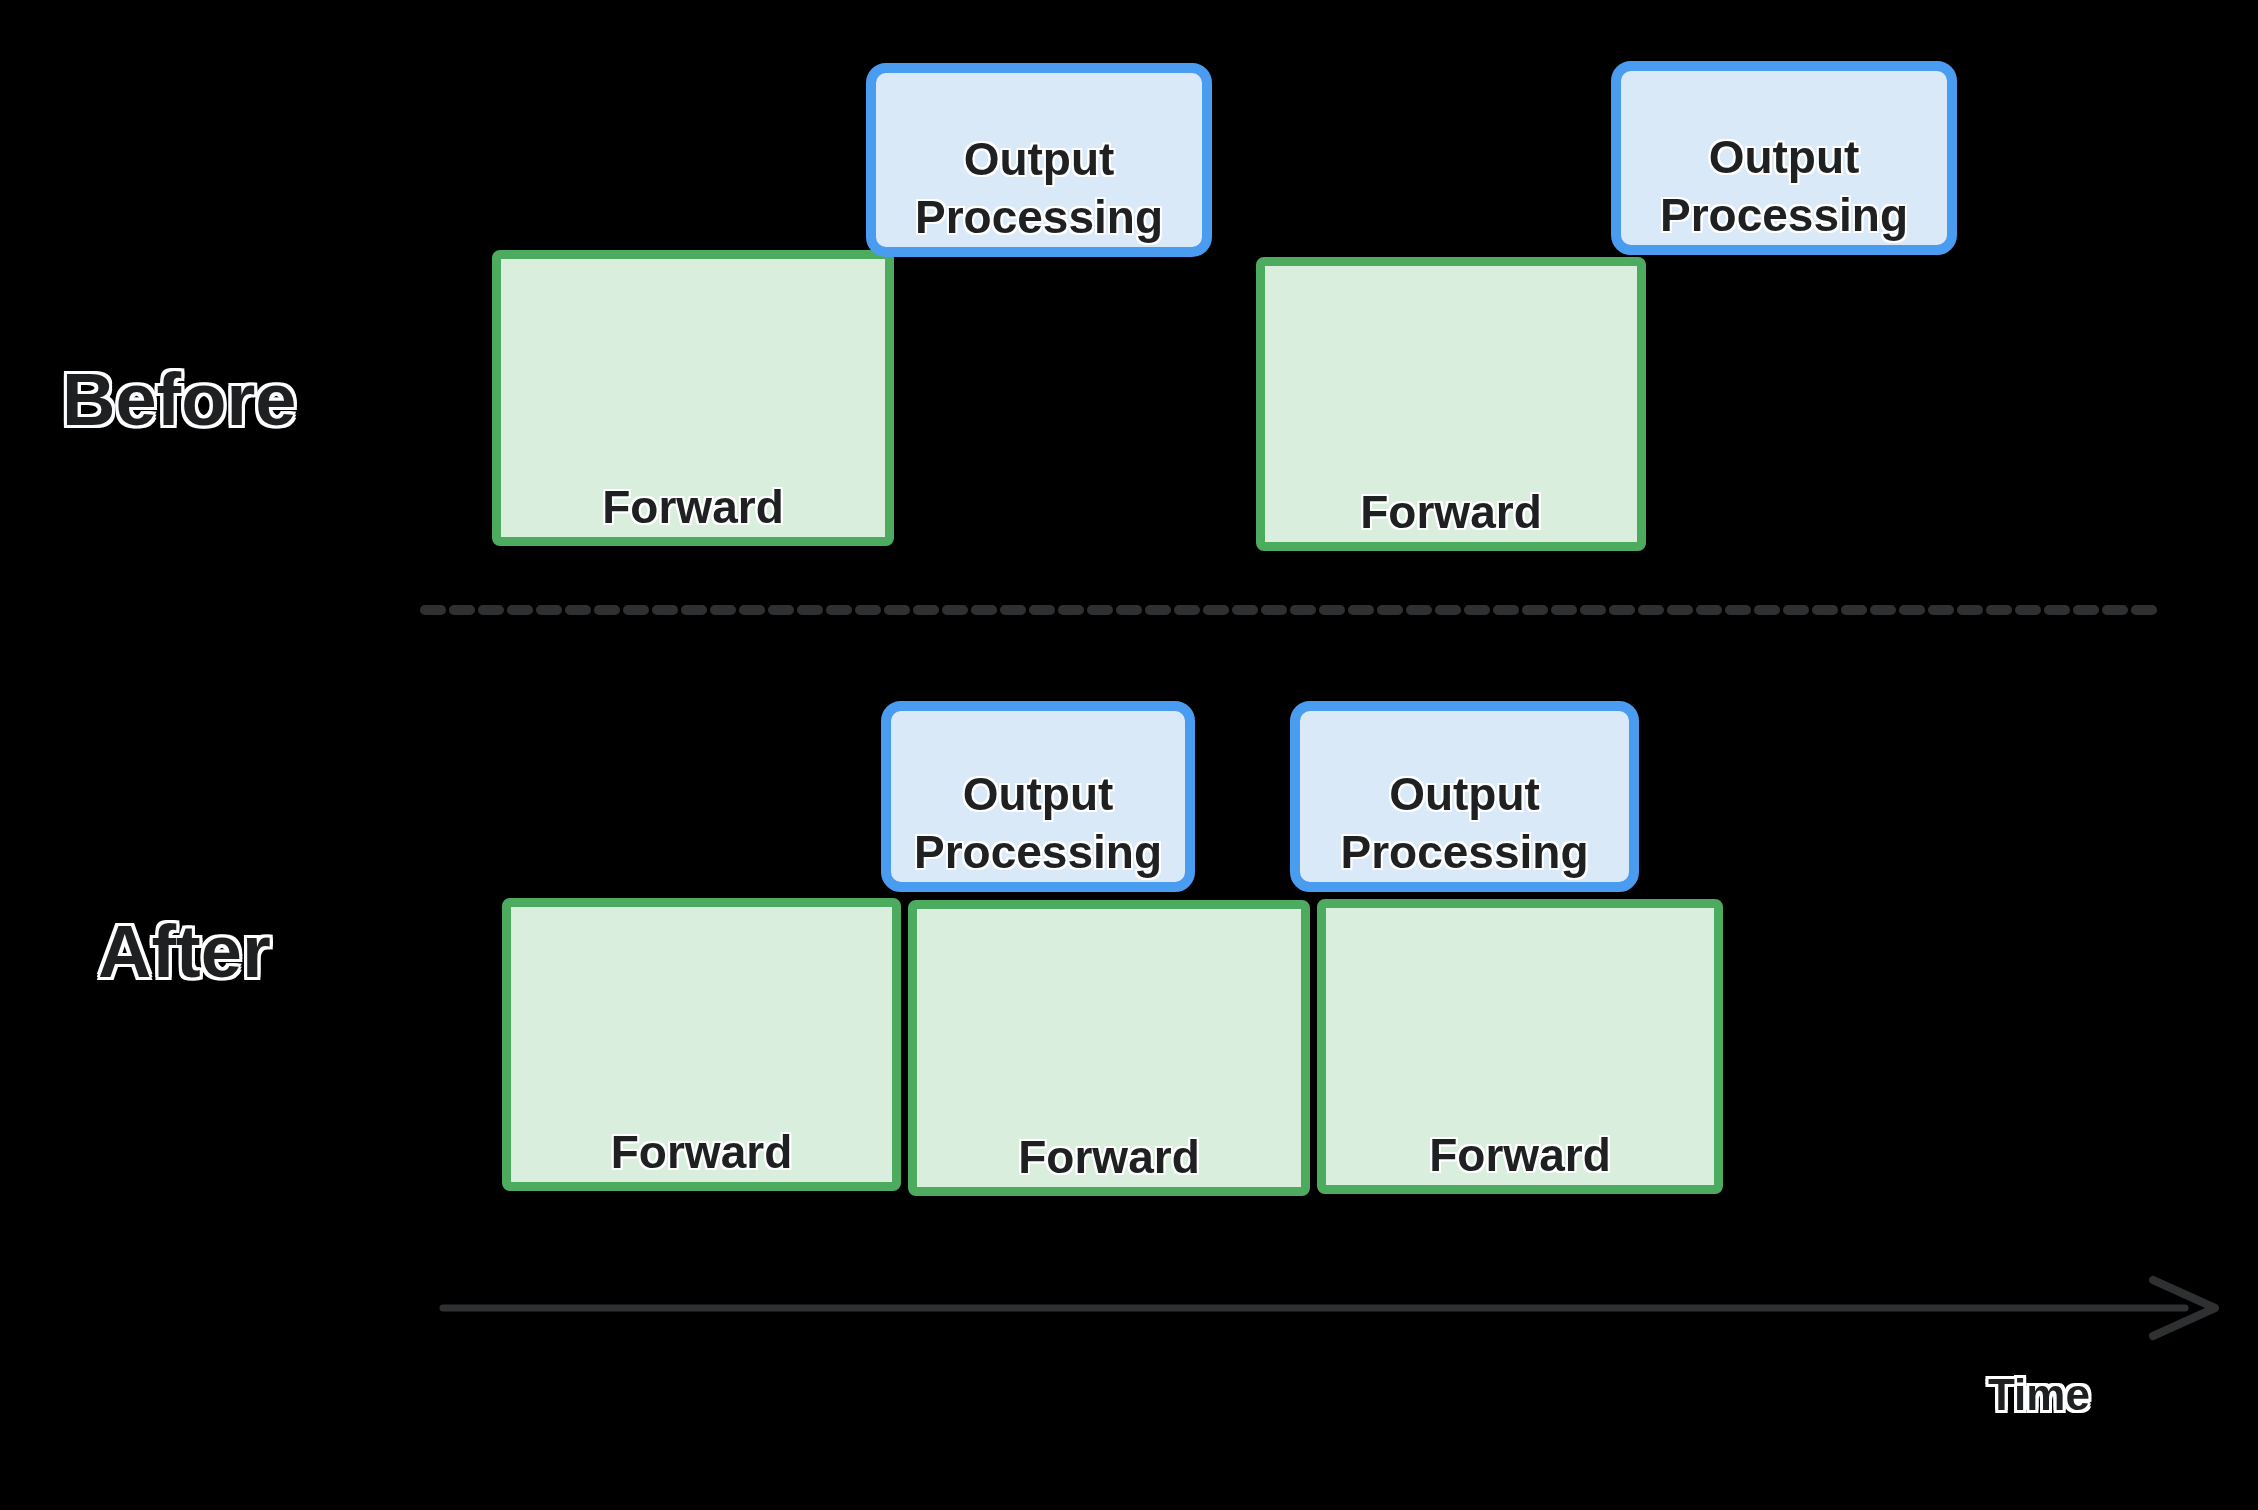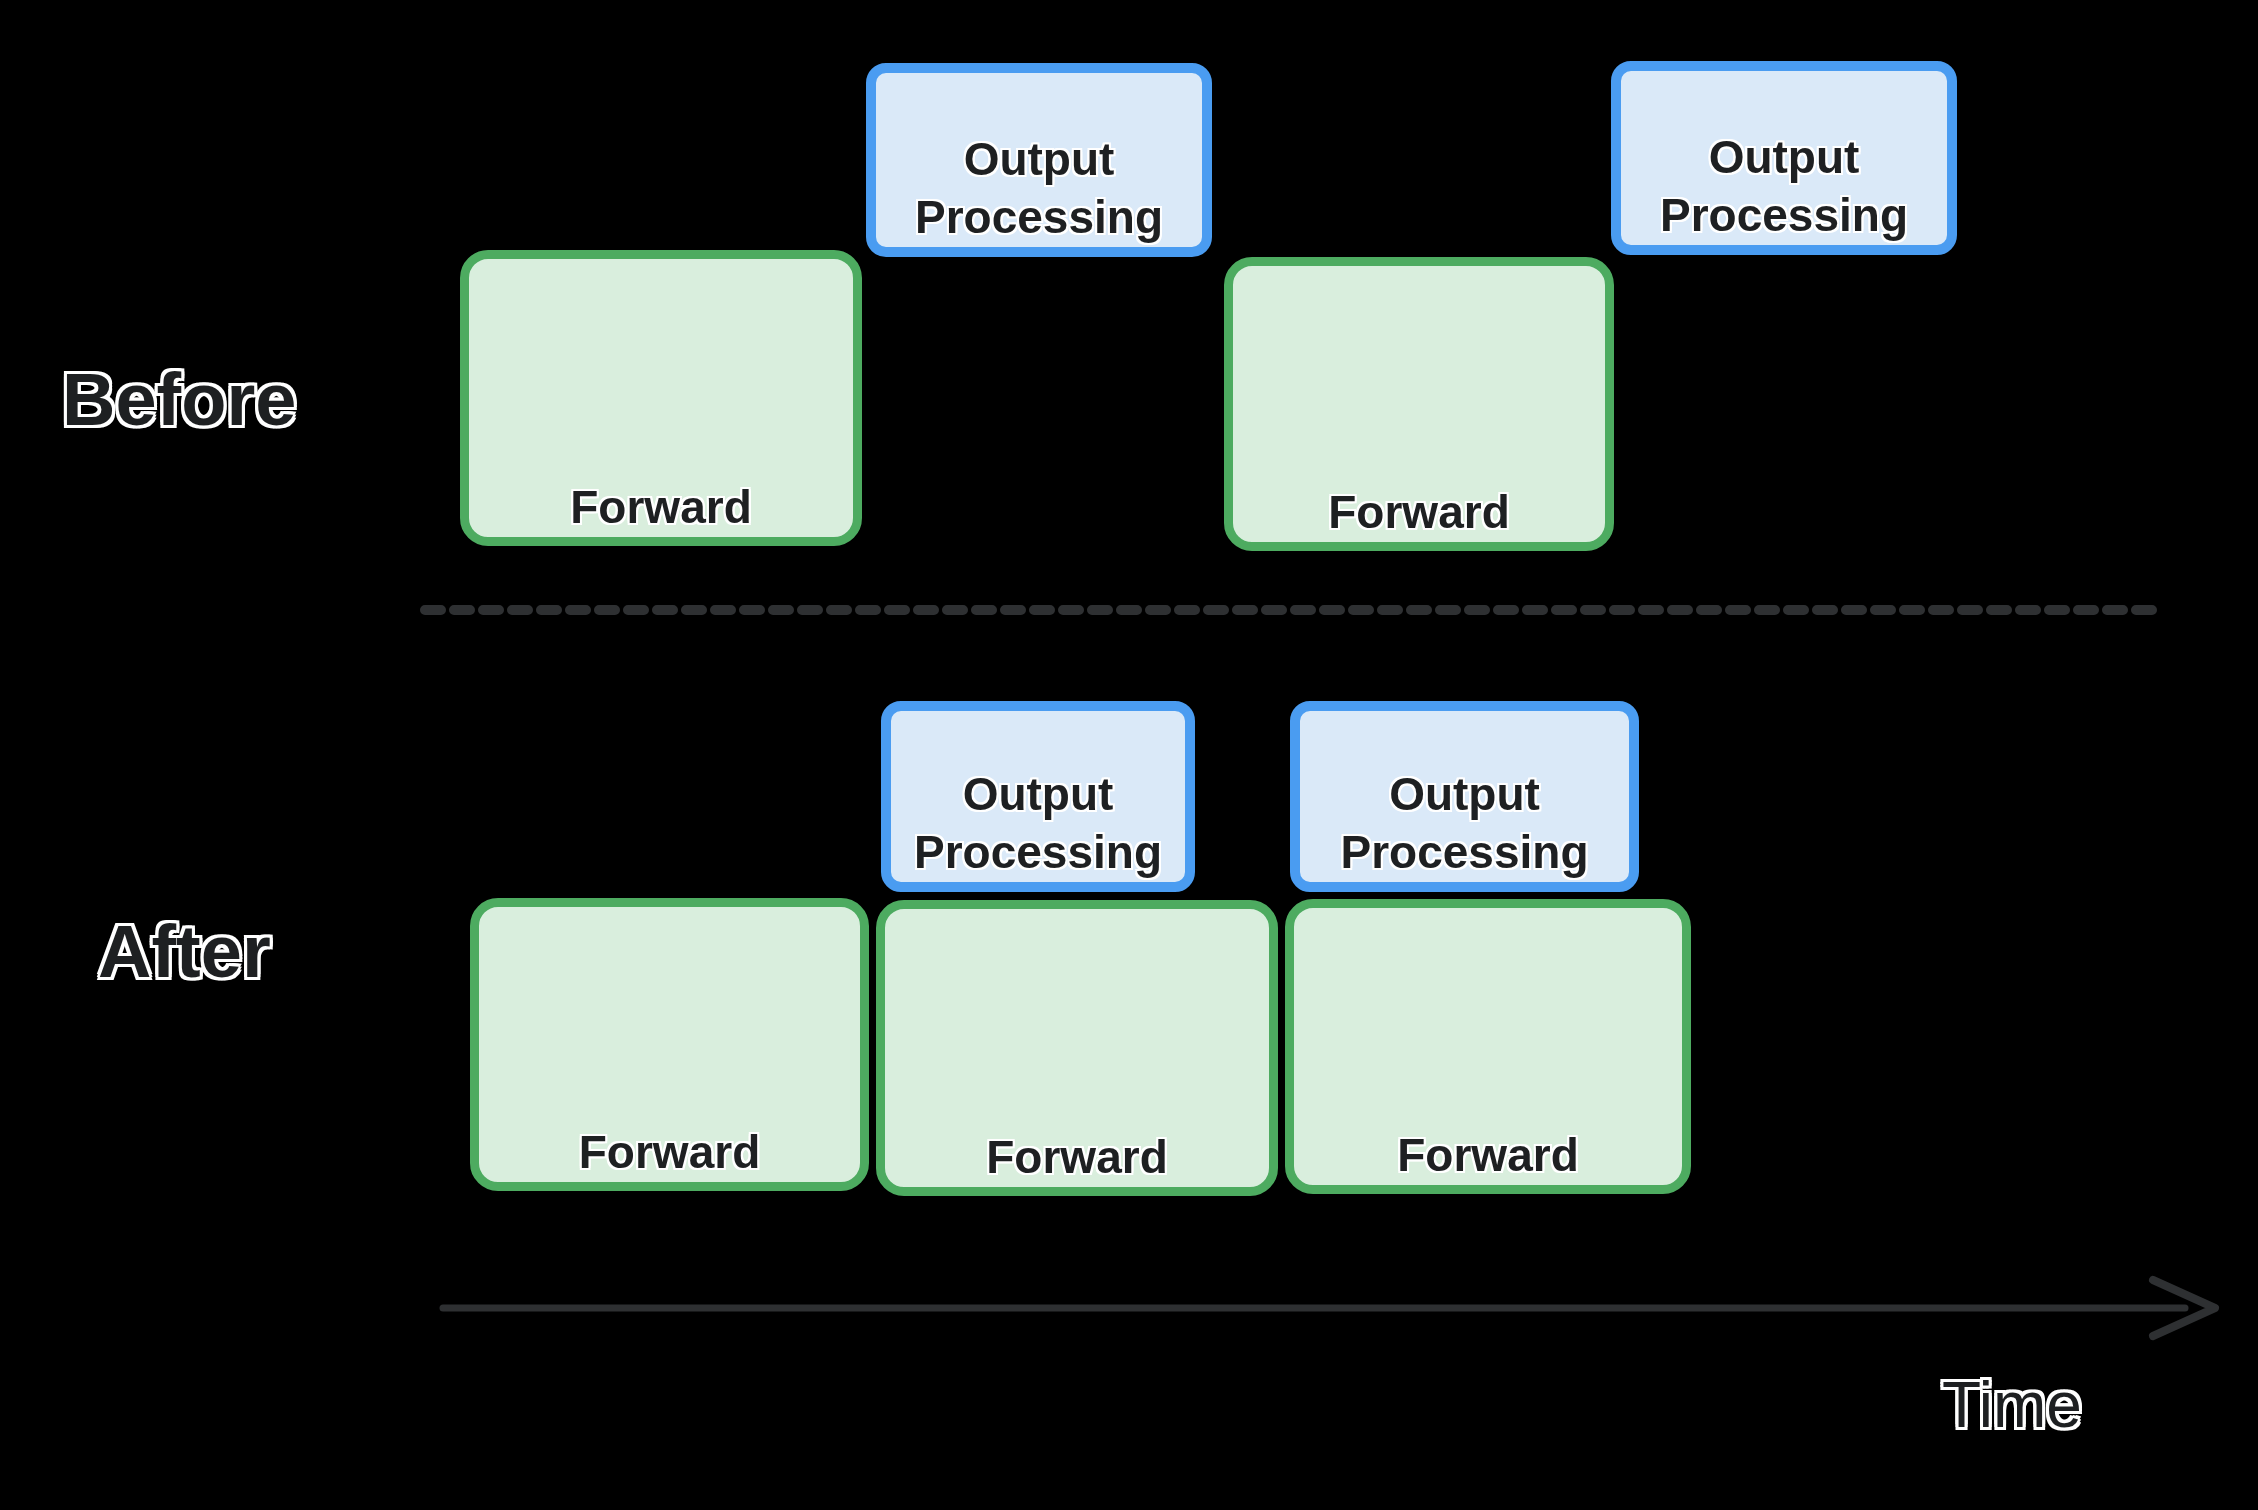--- a/index.html
+++ b/index.html
@@ -29,21 +29,22 @@
     position: absolute;
     box-sizing: border-box;
     display: flex;
     align-items: flex-end;
     justify-content: center;
     text-align: center;
   }
   .box.forward {
     background: var(--forward-fill);
     border: 9px solid var(--forward-border);
-    border-radius: 28px;
+    border-radius: 8px;
+    margin-left: 32px;
   }
   .box.output {
     background: var(--output-fill);
     border: 10px solid var(--output-border);
     border-radius: 20px;
   }
   .box-label {
     font-size: 46px;
     font-weight: bold;
     line-height: 1.26;
@@ -64,24 +65,24 @@
     text-shadow:
       -3px -3px 0 var(--halo),  3px -3px 0 var(--halo),
       -3px  3px 0 var(--halo),  3px  3px 0 var(--halo),
       -3px  0   0 var(--halo),  3px  0   0 var(--halo),
        0   -3px 0 var(--halo),  0    3px 0 var(--halo);
   }
   #before-label { left: 62px;  top: 363px; }
   #after-label  { left: 98px;  top: 915px; }
   #time-label {
     position: absolute;
-    left: 1942px;
+    left: 1988px;
     top: 1373px;
-    font-weight: normal;
-    font-size: 64px;
+    font-weight: bold;
+    font-size: 44px;
     line-height: 1;
     color: var(--text-dark);
     text-shadow:
       -3px -3px 0 var(--halo),  3px -3px 0 var(--halo),
       -3px  3px 0 var(--halo),  3px  3px 0 var(--halo),
       -3px  0   0 var(--halo),  3px  0   0 var(--halo),
        0   -3px 0 var(--halo),  0    3px 0 var(--halo);
   }
   svg.overlay {
     position: absolute;

